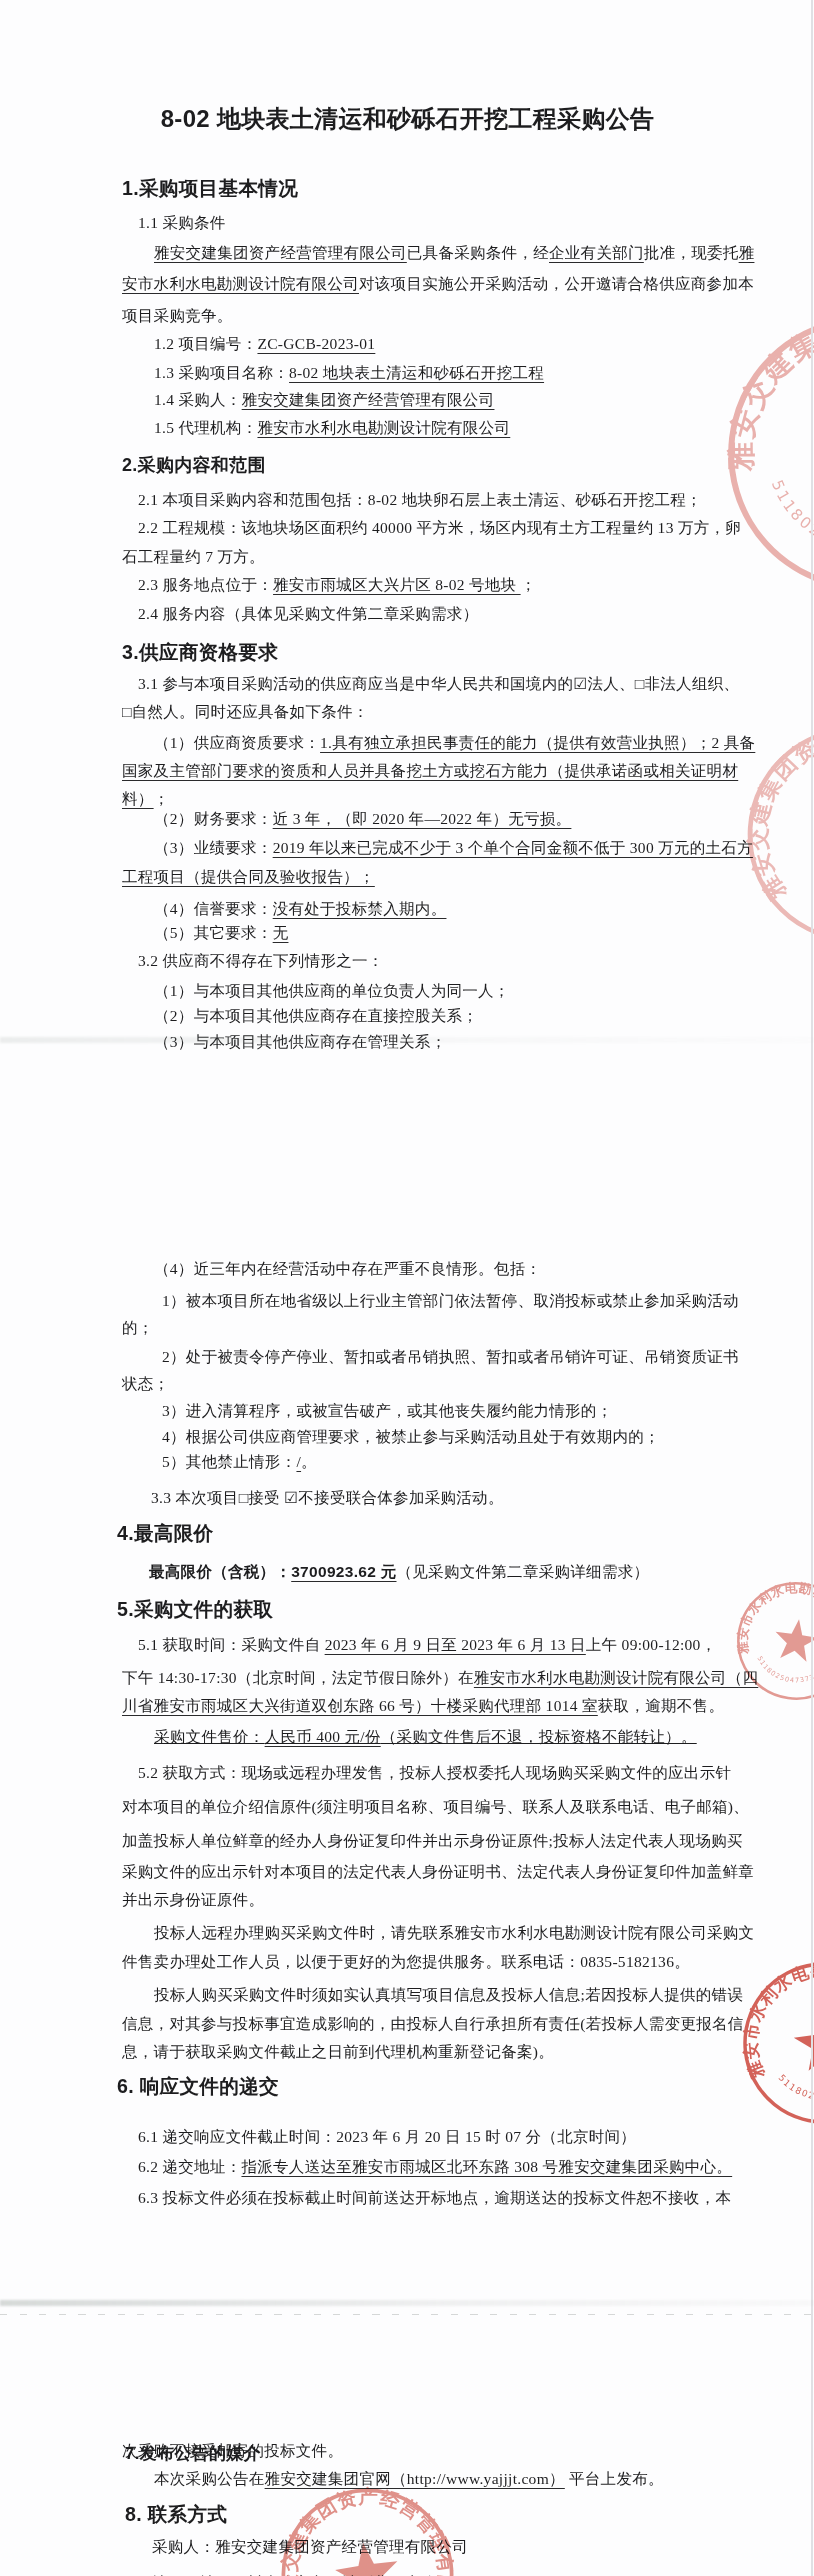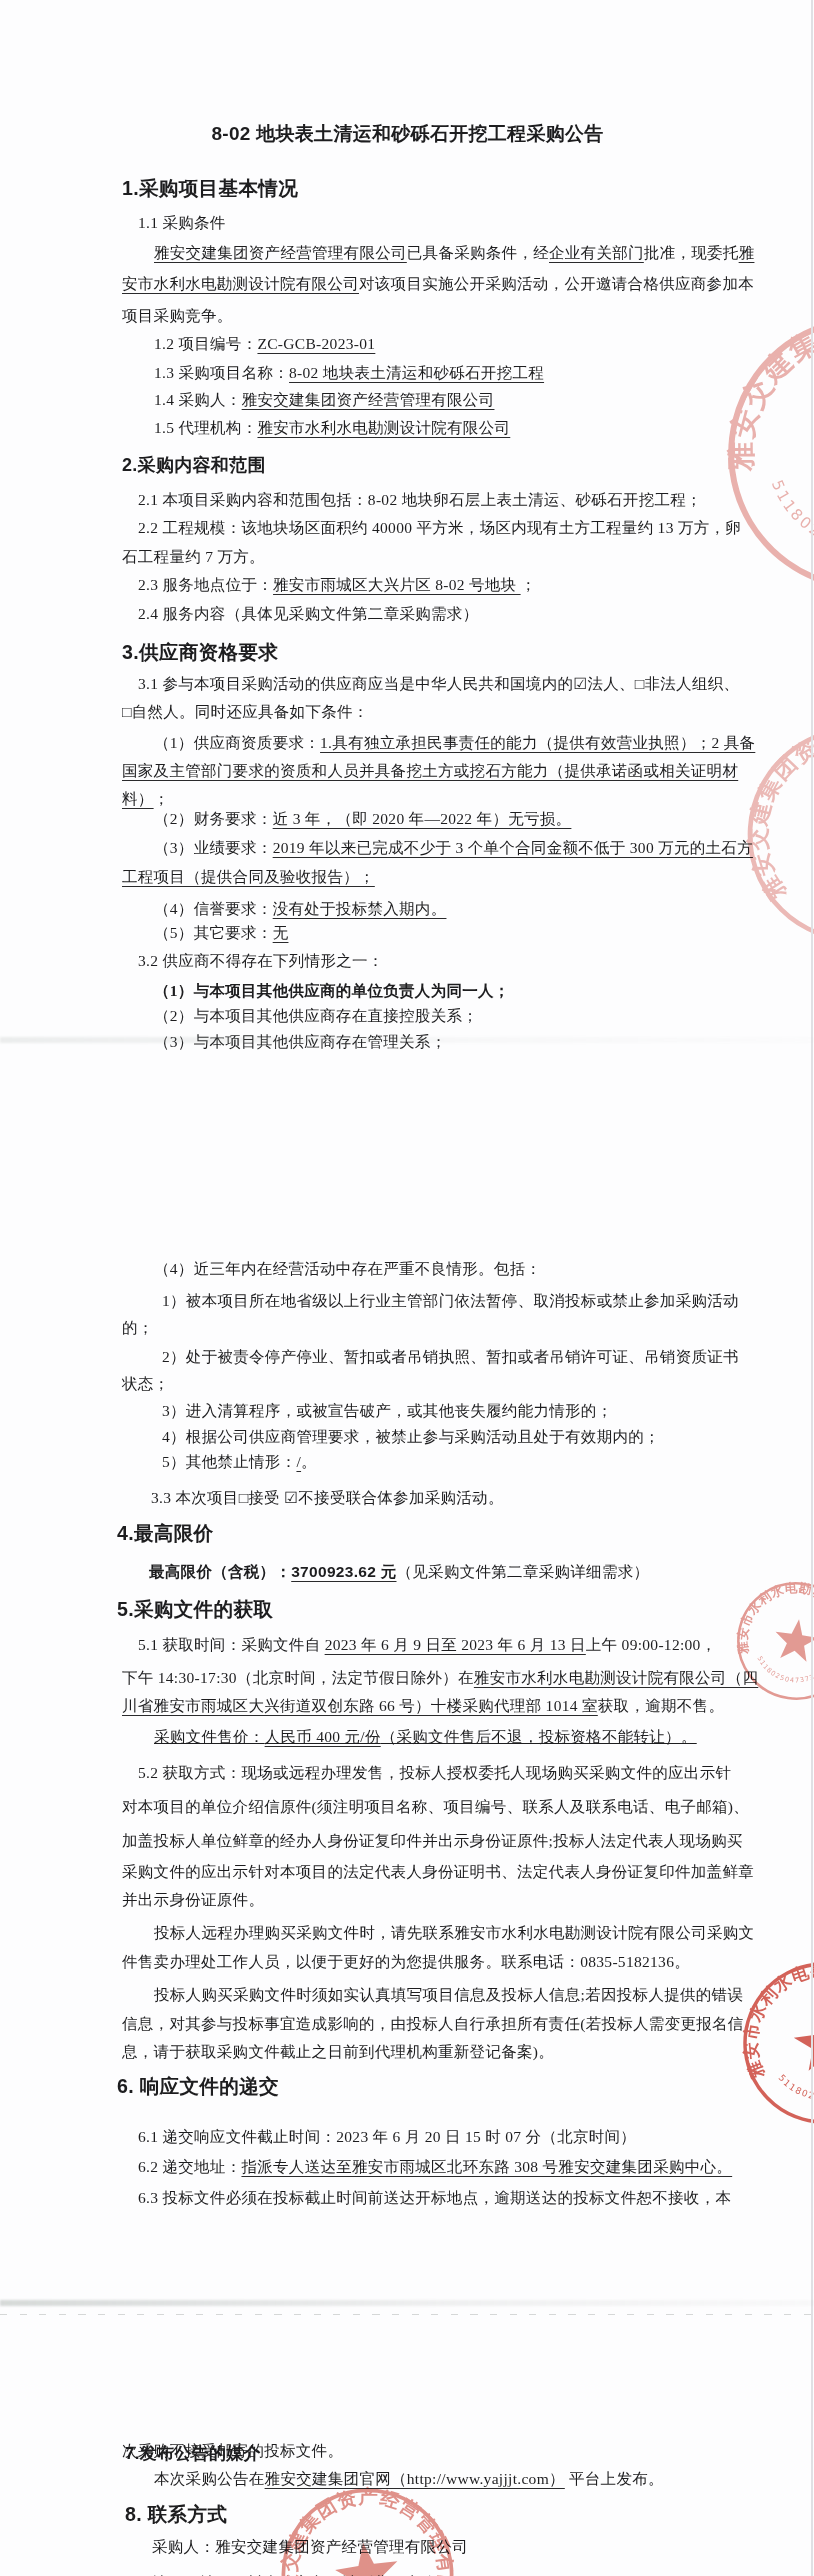--- a/index.html
+++ b/index.html
@@ -53,21 +53,21 @@
     position:absolute;left:0;width:100%;height:1px;
     background:repeating-linear-gradient(90deg,rgba(140,145,142,.35) 0 7.2px,rgba(0,0,0,0) 7.2px 19.6px);
   }
 </style>
 </head>
 <body>
 
 <div id="page">
 
   <div>
-      <div class="line bold center" style="top: 122px; font-size: 19px;"><span>8-02 地块表土清运和砂砾石开挖工程采购公告</span></div>
+      <div class="line bold center" style="top: 104px; font-size: 24px;"><span>8-02 地块表土清运和砂砾石开挖工程采购公告</span></div>
       <div class="line bold" style="top: 176px; left: 122px; font-size: 19.6px;"><span>1.采购项目基本情况</span></div>
       <div class="line" style="top: 213px; left: 138px;"><span>1.1 采购条件</span></div>
       <div class="line" style="top: 243px; left: 154px;"><span class="u">雅安交建集团资产经营管理有限公司</span><span>已具备采购条件，经</span><span class="u">企业有关部门</span><span>批准，现委托</span><span class="u">雅</span></div>
       <div class="line" style="top: 274px; left: 122px;"><span class="u">安市水利水电勘测设计院有限公司</span><span>对该项目实施公开采购活动，公开邀请合格供应商参加本</span></div>
       <div class="line" style="top: 306px; left: 122px;"><span>项目采购竞争。</span></div>
       <div class="line" style="top: 334px; left: 154px; text-align: right;"><span>1.2 项目编号：</span><span class="u">ZC-GCB-2023-01</span></div>
       <div class="line" style="top: 363px; left: 154px;"><span>1.3 采购项目名称：</span><span class="u">8-02 地块表土清运和砂砾石开挖工程</span></div>
       <div class="line" style="top: 390px; left: 154px;"><span>1.4 采购人：</span><span class="u">雅安交建集团资产经营管理有限公司</span></div>
       <div class="line" style="top: 418px; left: 154px;"><span>1.5 代理机构：</span><span class="u">雅安市水利水电勘测设计院有限公司</span></div>
       <div class="line bold" style="top: 454px; left: 122px; font-size: 18px;"><span>2.采购内容和范围</span></div>
@@ -81,21 +81,21 @@
       <div class="line" style="top: 704px; left: 122px; font-family: Liberation Mono, monospace;"><span>□自然人。同时还应具备如下条件：</span></div>
       <div class="line" style="top: 733px; left: 154px;"><span>（1）供应商资质要求：</span><span class="u">1.具有独立承担民事责任的能力（提供有效营业执照）；2 具备</span></div>
       <div class="line" style="top: 761px; left: 122px;"><span class="u">国家及主管部门要求的资质和人员并具备挖土方或挖石方能力（提供承诺函或相关证明材</span></div>
       <div class="line" style="top: 789px; left: 122px;"><span class="u">料）</span><span>；</span></div>
       <div class="line" style="top: 809px; left: 154px;"><span>（2）财务要求：</span><span class="u">近 3 年，（即 2020 年—2022 年）无亏损。</span></div>
       <div class="line" style="top: 838px; left: 154px;"><span>（3）业绩要求：</span><span class="u">2019 年以来已完成不少于 3 个单个合同金额不低于 300 万元的土石方</span></div>
       <div class="line" style="top: 867px; left: 122px;"><span class="u">工程项目（提供合同及验收报告）；</span></div>
       <div class="line" style="top: 899px; left: 154px; text-align: center;"><span>（4）信誉要求：</span><span class="u">没有处于投标禁入期内。</span></div>
       <div class="line" style="top: 923px; left: 154px;"><span>（5）其它要求：</span><span class="u">无</span></div>
       <div class="line" style="top: 951px; left: 138px;"><span>3.2 供应商不得存在下列情形之一：</span></div>
-      <div class="line" style="top: 981px; left: 154px; font-weight: bold;"><span>（1）与本项目其他供应商的单位负责人为同一人；</span></div>
+      <div class="line" style="top: 981px; left: 154px;"><span>（1）与本项目其他供应商的单位负责人为同一人；</span></div>
       <div class="line" style="top: 1006px; left: 154px;"><span>（2）与本项目其他供应商存在直接控股关系；</span></div>
       <div class="line" style="top: 1032px; left: 154px;"><span>（3）与本项目其他供应商存在管理关系；</span></div>
       <div class="line" style="top: 1259px; left: 154px;"><span>（4）近三年内在经营活动中存在严重不良情形。包括：</span></div>
       <div class="line" style="top: 1291px; left: 162px;"><span>1）被本项目所在地省级以上行业主管部门依法暂停、取消投标或禁止参加采购活动</span></div>
       <div class="line" style="top: 1318px; left: 122px;"><span>的；</span></div>
       <div class="line" style="top: 1347px; left: 162px;"><span>2）处于被责令停产停业、暂扣或者吊销执照、暂扣或者吊销许可证、吊销资质证书</span></div>
       <div class="line" style="top: 1374px; left: 122px;"><span>状态；</span></div>
       <div class="line" style="top: 1401px; left: 162px;"><span>3）进入清算程序，或被宣告破产，或其他丧失履约能力情形的；</span></div>
       <div class="line" style="top: 1427px; left: 162px;"><span>4）根据公司供应商管理要求，被禁止参与采购活动且处于有效期内的；</span></div>
       <div class="line" style="top: 1452px; left: 162px;"><span>5）其他禁止情形：</span><span class="u">/</span><span>。</span></div>

